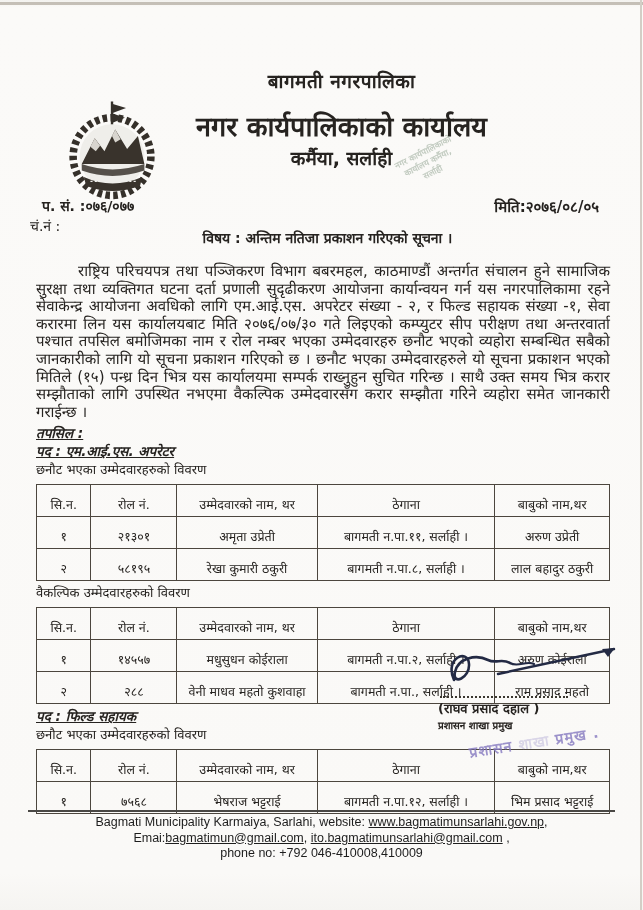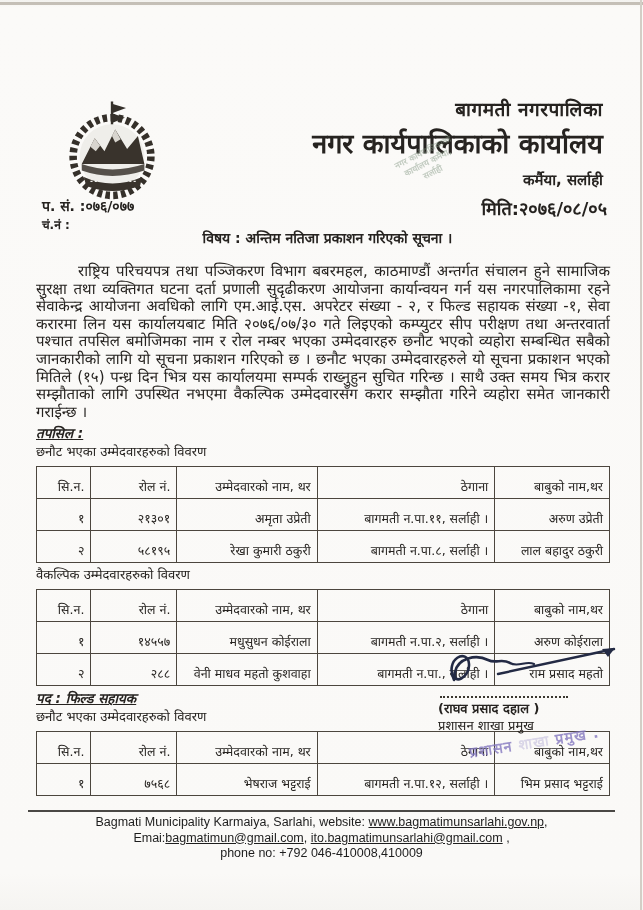--- a/index.html
+++ b/index.html
@@ -10,50 +10,50 @@
   }
   .page{
     position:relative;width:643px;height:910px;overflow:hidden;
     background:linear-gradient(180deg,#f3f2ef 0,#fbfaf8 8px,#faf9f7 96%,#f5f4f1 100%);
     color:#262320;
   }
   .scan-edge-top{position:absolute;top:2px;left:0;right:0;height:3px;background:#b8b2a7;opacity:.8;}
   .scan-edge-right{position:absolute;top:0;bottom:0;right:1px;width:2px;background:#d3cec6;}
   
   .logo{position:absolute;left:58px;top:94px;width:108px;height:110px;}
-  .head{position:absolute;left:80px;right:40px;top:96px;text-align:right;}
+  .head{position:absolute;left:80px;right:40px;top:68px;text-align:center;}
   .t1{font-size:19px;font-weight:bold;letter-spacing:.5px;}
-  .t2{font-size:27px;font-weight:bold;margin-top:2px;}
-  .t3{font-size:15px;font-weight:bold;margin-top:8px;}
+  .t2{font-size:27px;font-weight:bold;margin-top:13px;}
+  .t3{font-size:19px;font-weight:bold;margin-top:1px;}
   .faint-stamp{
     position:absolute;left:368px;top:146px;width:120px;text-align:center;
     transform:rotate(-27deg);color:#7f947f;opacity:.45;
     font-size:8.5px;line-height:11px;font-weight:bold;pointer-events:none;
   }
   .refno{position:absolute;left:42px;top:196px;font-size:14px;font-weight:bold;}
-  .chno{position:absolute;left:42px;top:216px;font-size:12px;font-weight:bold;}
-  .date{position:absolute;right:36px;top:196px;font-size:18px;font-weight:bold;}
+  .chno{position:absolute;left:30px;top:216px;font-size:14px;font-weight:normal;}
+  .date{position:absolute;right:44px;top:196px;font-size:15px;font-weight:bold;}
   .subject{position:absolute;left:0;right:0;top:228px;text-align:center;font-size:14px;font-weight:bold;padding-left:12px;}
   
   .content{position:absolute;left:36px;right:33px;top:263px;}
   p.bodytext{margin:0 0 3px;font-size:15px;line-height:17.6px;text-align:justify;text-indent:42px;}
   .label{font-size:13.5px;line-height:18px;font-weight:bold;}
   .u{text-decoration:underline;font-style:italic;}
   .caption{font-size:13px;line-height:17px;margin:1px 0 6px;}
   table{width:100%;border-collapse:collapse;margin:1px 0 3px;table-layout:fixed;}
   th,td{
     border:1.4px solid #4c463e;padding:10px 6px 2px;font-size:12.5px;line-height:16px;
-    text-align:right;font-weight:normal;white-space:nowrap;overflow:hidden;height:19px;
+    text-align:center;font-weight:normal;white-space:nowrap;overflow:hidden;height:19px;
   }
   col.c1{width:9.5%;}col.c2{width:15%;}col.c3{width:24.5%;}col.c4{width:31%;}col.c5{width:20%;}
   
   .sig{position:absolute;left:438px;top:640px;width:200px;}
   .sig-dots{width:128px;border-bottom:2.2px dotted #3a372f;margin:-6px 0 2px 2px;}
   .sig-name{font-size:13px;font-weight:bold;line-height:17px;}
-  .sig-title{font-size:13px;font-weight:normal;line-height:17px;}
+  .sig-title{font-size:10px;font-weight:bold;line-height:17px;}
   .stamp-purple{
     position:absolute;left:468px;top:727px;width:190px;transform:rotate(-9deg);
     color:#8579c0;font-size:14.5px;font-weight:bold;letter-spacing:1px;white-space:nowrap;
   }
   .stamp-purple .fade{opacity:.28;}
   .stamp-purple .dim{opacity:.8;}
   
   .footer-rule{position:absolute;left:28px;right:28px;top:810px;height:2px;background:#4a4845;}
   .footer{position:absolute;left:0;right:0;top:815px;text-align:center;
     font-family:"Liberation Sans",sans-serif;font-size:12.5px;line-height:15.5px;color:#1d1d1d;}
@@ -96,20 +96,21 @@
   <div class="refno">प. सं. :०७६/०७७</div>
   <div class="chno">चं.नं  :</div>
   <div class="date">मिति:२०७६/०८/०५</div>
 
   <div class="subject">विषय : अन्तिम नतिजा प्रकाशन गरिएको सूचना ।</div>
 
   <div class="content">
     <p class="bodytext">राष्ट्रिय परिचयपत्र तथा पञ्जिकरण विभाग बबरमहल, काठमाण्डौं अन्तर्गत संचालन हुने सामाजिक सुरक्षा तथा व्यक्तिगत घटना दर्ता प्रणाली सुदृढीकरण आयोजना कार्यान्वयन गर्न यस नगरपालिकामा रहने सेवाकेन्द्र आयोजना अवधिको लागि एम.आई.एस. अपरेटर संख्या - २, र फिल्ड सहायक संख्या -१, सेवा करारमा लिन यस कार्यालयबाट मिति २०७६/०७/३० गते लिइएको कम्प्युटर सीप परीक्षण तथा अन्तरवार्ता पश्चात तपसिल बमोजिमका नाम र रोल नम्बर भएका उम्मेदवारहरु छनौट भएको व्यहोरा सम्बन्धित सबैको जानकारीको लागि यो सूचना प्रकाशन गरिएको छ । छनौट भएका उम्मेदवारहरुले यो सूचना प्रकाशन भएको मितिले (१५) पन्ध्र दिन भित्र यस कार्यालयमा सम्पर्क राख्नुहुन सुचित गरिन्छ । साथै उक्त समय भित्र करार सम्झौताको लागि उपस्थित नभएमा वैकल्पिक उम्मेदवारसँग करार सम्झौता गरिने व्यहोरा समेत जानकारी गराईन्छ ।</p>
 
     <div class="label"><span class="u">तपसिल :</span></div>
+    <div class="label"><span class="u">पद : एम.आई.एस. अपरेटर</span></div>
     <div class="caption">छनौट भएका उम्मेदवारहरुको विवरण</div>
 
     <table>
       <colgroup>
           <col class="c1">
           <col class="c2">
           <col class="c3">
           <col class="c4">
           <col class="c5">
         </colgroup>

